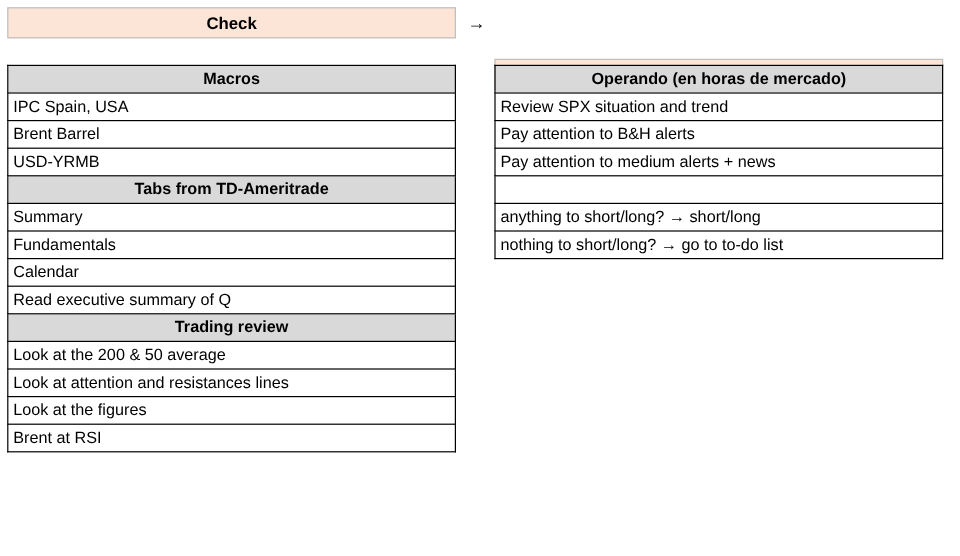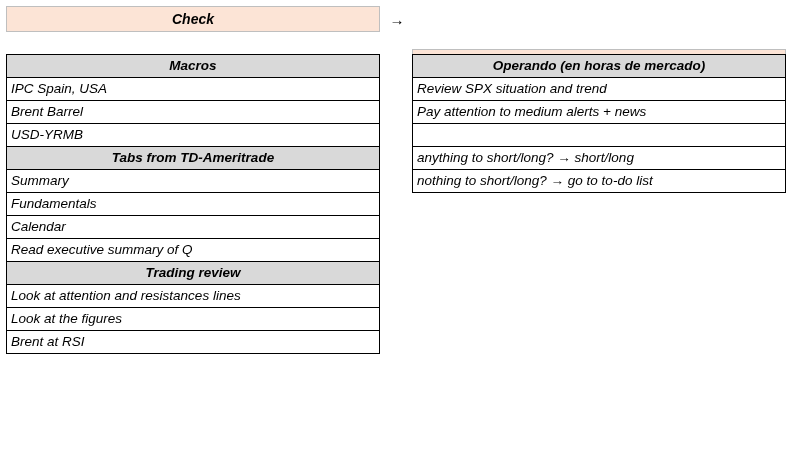--- a/index.html
+++ b/index.html
@@ -14,21 +14,20 @@
     font-size: 13.5px;
     color: #000000;
     position: relative;
     overflow: hidden;
   }
 
   .page {
     position: relative;
     width: 648px;
     height: 463px;
-    font-style: italic;
   }
 
   
   .banner {
     position: absolute;
     top: 6px;
     height: 26px;
     background: #fce4d6;
     border: 1px solid #bfbfbf;
     display: flex;
@@ -146,20 +145,23 @@
           <td>Calendar</td>
         </tr>
         <tr>
           <td>Read executive summary of Q</td>
         </tr>
 
         <tr>
           <td class="section">Trading review</td>
         </tr>
         <tr>
+          <td>Look at the 200 &amp; 50 average</td>
+        </tr>
+        <tr>
           <td>Look at attention and resistances lines</td>
         </tr>
         <tr>
           <td>Look at the figures</td>
         </tr>
         <tr>
           <td>Brent at RSI</td>
         </tr>
       </tbody>
     </table>
@@ -170,20 +172,23 @@
 
     <table class="table">
       <tbody>
         <tr>
           <td class="section">Operando (en horas de mercado)</td>
         </tr>
         <tr>
           <td>Review SPX situation and trend</td>
         </tr>
         <tr>
+          <td>Pay attention to B&amp;H alerts</td>
+        </tr>
+        <tr>
           <td>Pay attention to medium alerts + news</td>
         </tr>
         <tr>
           <td class="blank"></td>
         </tr>
         <tr>
           <td>anything to short/long? → short/long</td>
         </tr>
         <tr>
           <td>nothing to short/long? → go to to-do list</td>

